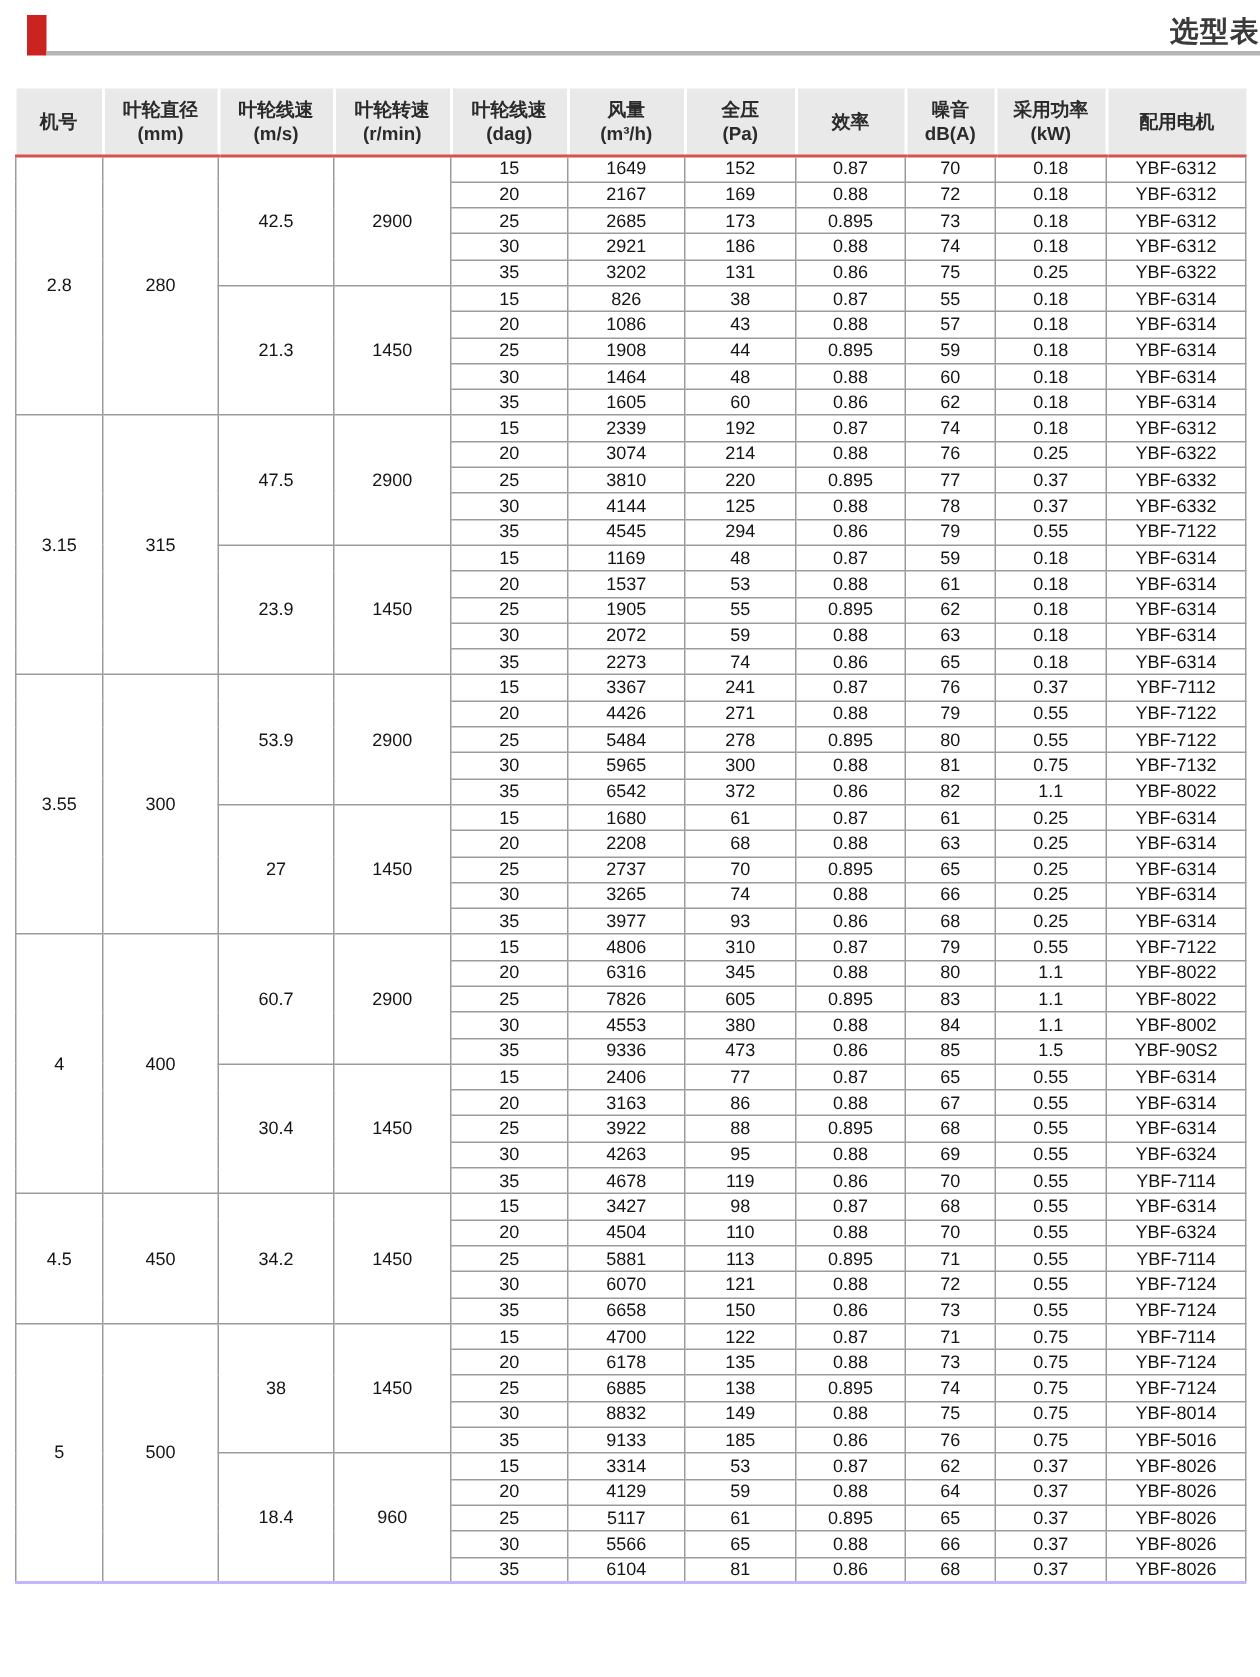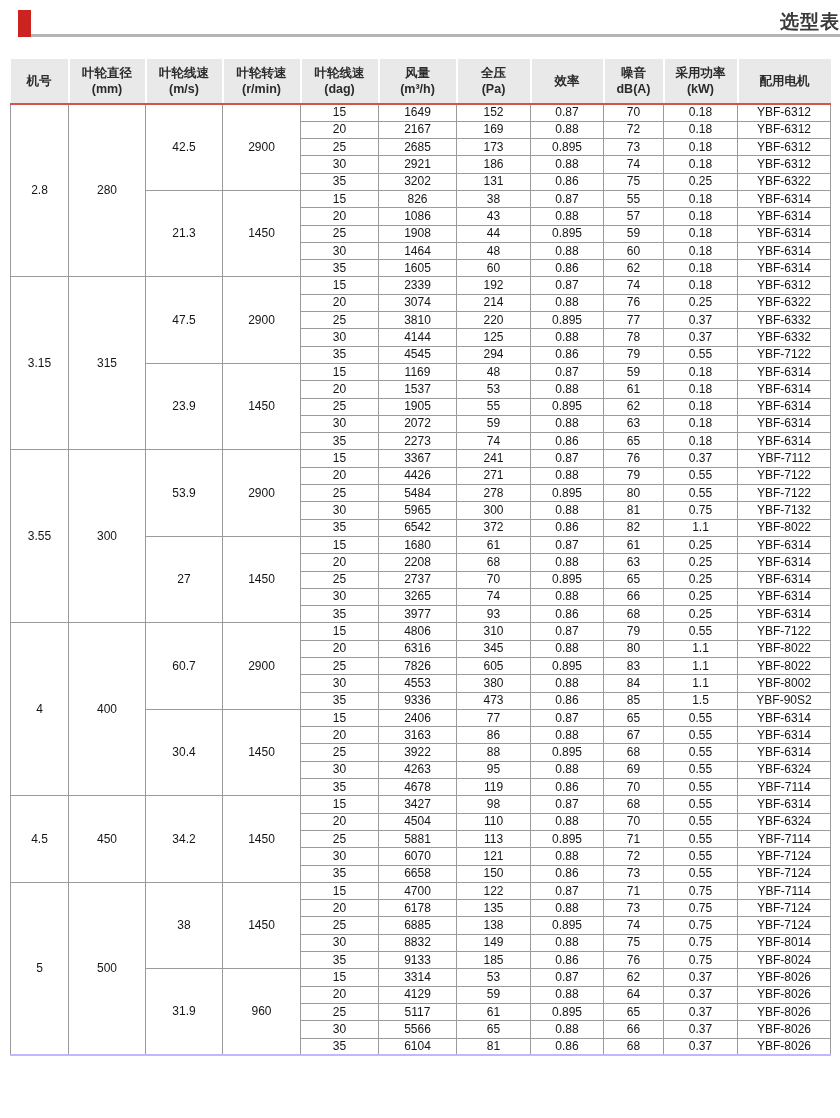--- a/index.html
+++ b/index.html
@@ -594,24 +594,24 @@
         <td>0.75</td>
         <td>YBF-8014</td>
       </tr>
       <tr>
         <td>35</td>
         <td>9133</td>
         <td>185</td>
         <td>0.86</td>
         <td>76</td>
         <td>0.75</td>
-        <td>YBF-8024</td>
-      </tr>
-      <tr>
-        <td rowspan="5">31.9</td>
+        <td>YBF-5016</td>
+      </tr>
+      <tr>
+        <td rowspan="5">18.4</td>
         <td rowspan="5">960</td>
         <td>15</td>
         <td>3314</td>
         <td>53</td>
         <td>0.87</td>
         <td>62</td>
         <td>0.37</td>
         <td>YBF-8026</td>
       </tr>
       <tr>

